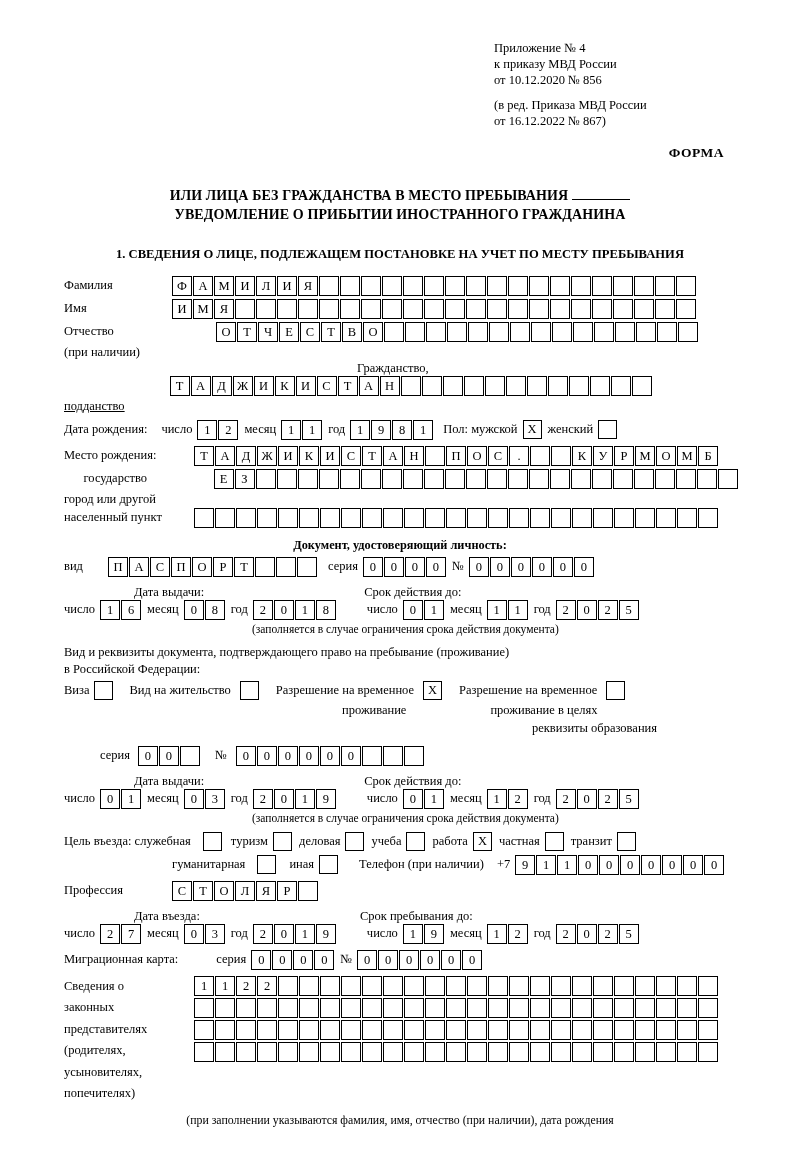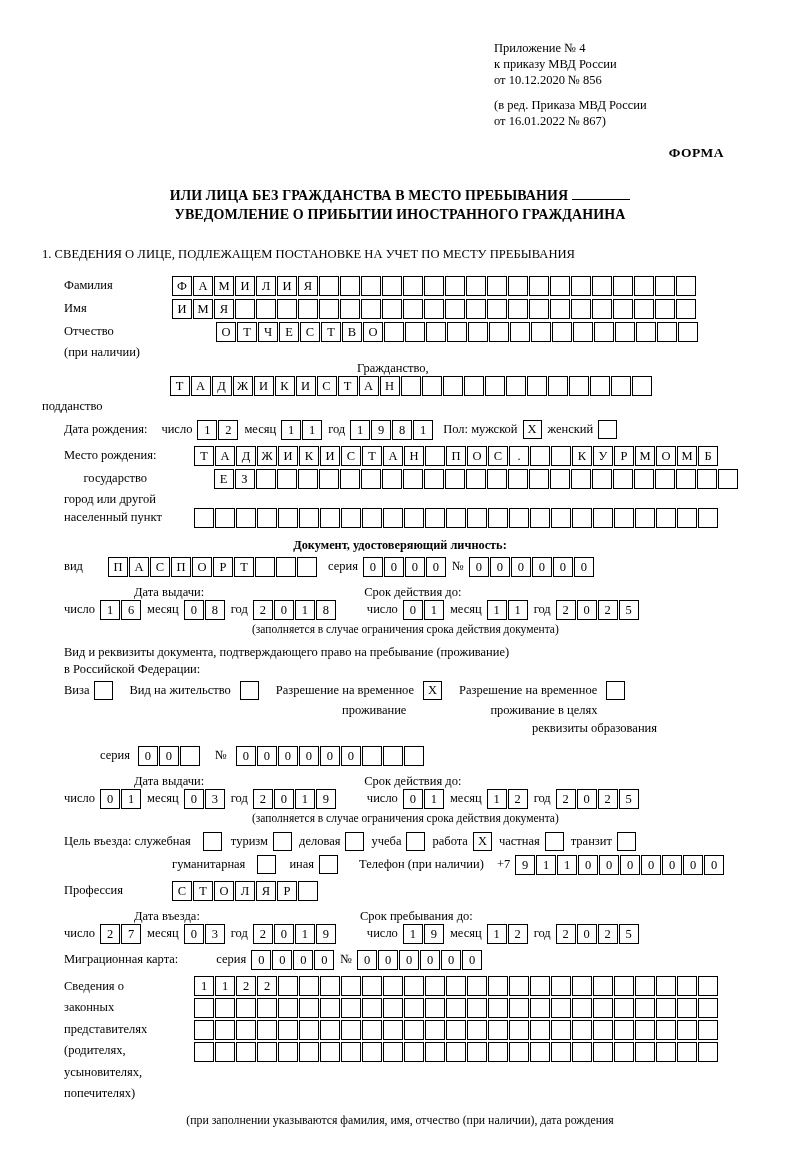--- a/index.html
+++ b/index.html
@@ -48,22 +48,22 @@
     letter-spacing: 0.1px;
   }
   .title .underline-blank {
     display: inline-block;
     width: 58px;
     border-bottom: 1px solid #000;
     vertical-align: baseline;
     margin-left: 4px;
   }
   .section-title {
-    text-align: left;
-    font-weight: normal;
+    text-align: center;
+    font-weight: bold;
     font-size: 12.6px;
     margin-top: 22px;
     margin-bottom: 14px;
   }
 
   
   .row {
     display: flex;
     align-items: center;
     margin-bottom: 3px;
@@ -133,21 +133,21 @@
 <div class="page">
 
   <div class="header-block">
     <div class="grp">
       <div>Приложение № 4</div>
       <div>к приказу МВД России</div>
       <div>от 10.12.2020 № 856</div>
     </div>
     <div class="grp">
       <div>(в ред. Приказа МВД России</div>
-      <div>от 16.01.2022 № 867)</div>
+      <div>от 16.12.2022 № 867)</div>
     </div>
   </div>
 
   <div class="form-word">ФОРМА</div>
 
   <div class="title">
     <div><span>ИЛИ ЛИЦА БЕЗ ГРАЖДАНСТВА В МЕСТО ПРЕБЫВАНИЯ</span><span class="underline-blank"></span></div>
     <div>УВЕДОМЛЕНИЕ О ПРИБЫТИИ ИНОСТРАННОГО ГРАЖДАНИНА</div>
   </div>
 
@@ -270,21 +270,21 @@
         <div class="bx"></div>
         <div class="bx"></div>
         <div class="bx"></div>
         <div class="bx"></div>
         <div class="bx"></div>
         <div class="bx"></div>
         <div class="bx"></div>
         <div class="bx"></div>
       </div>
   </div>
-  <div class="row" style="">
+  <div class="row" style="margin-left:22px;text-decoration:underline;">
     <span class="lbl lbl-w">подданство</span>
   </div>
 
   <div class="row" style="margin-left:22px; margin-top:6px;">
     <span class="lbl">Дата рождения:</span>
     <span class="inline-lbl" style="margin-left:14px">число</span>
     <div class="boxes">
         <div class="bx">1</div>
         <div class="bx">2</div>
       </div>

